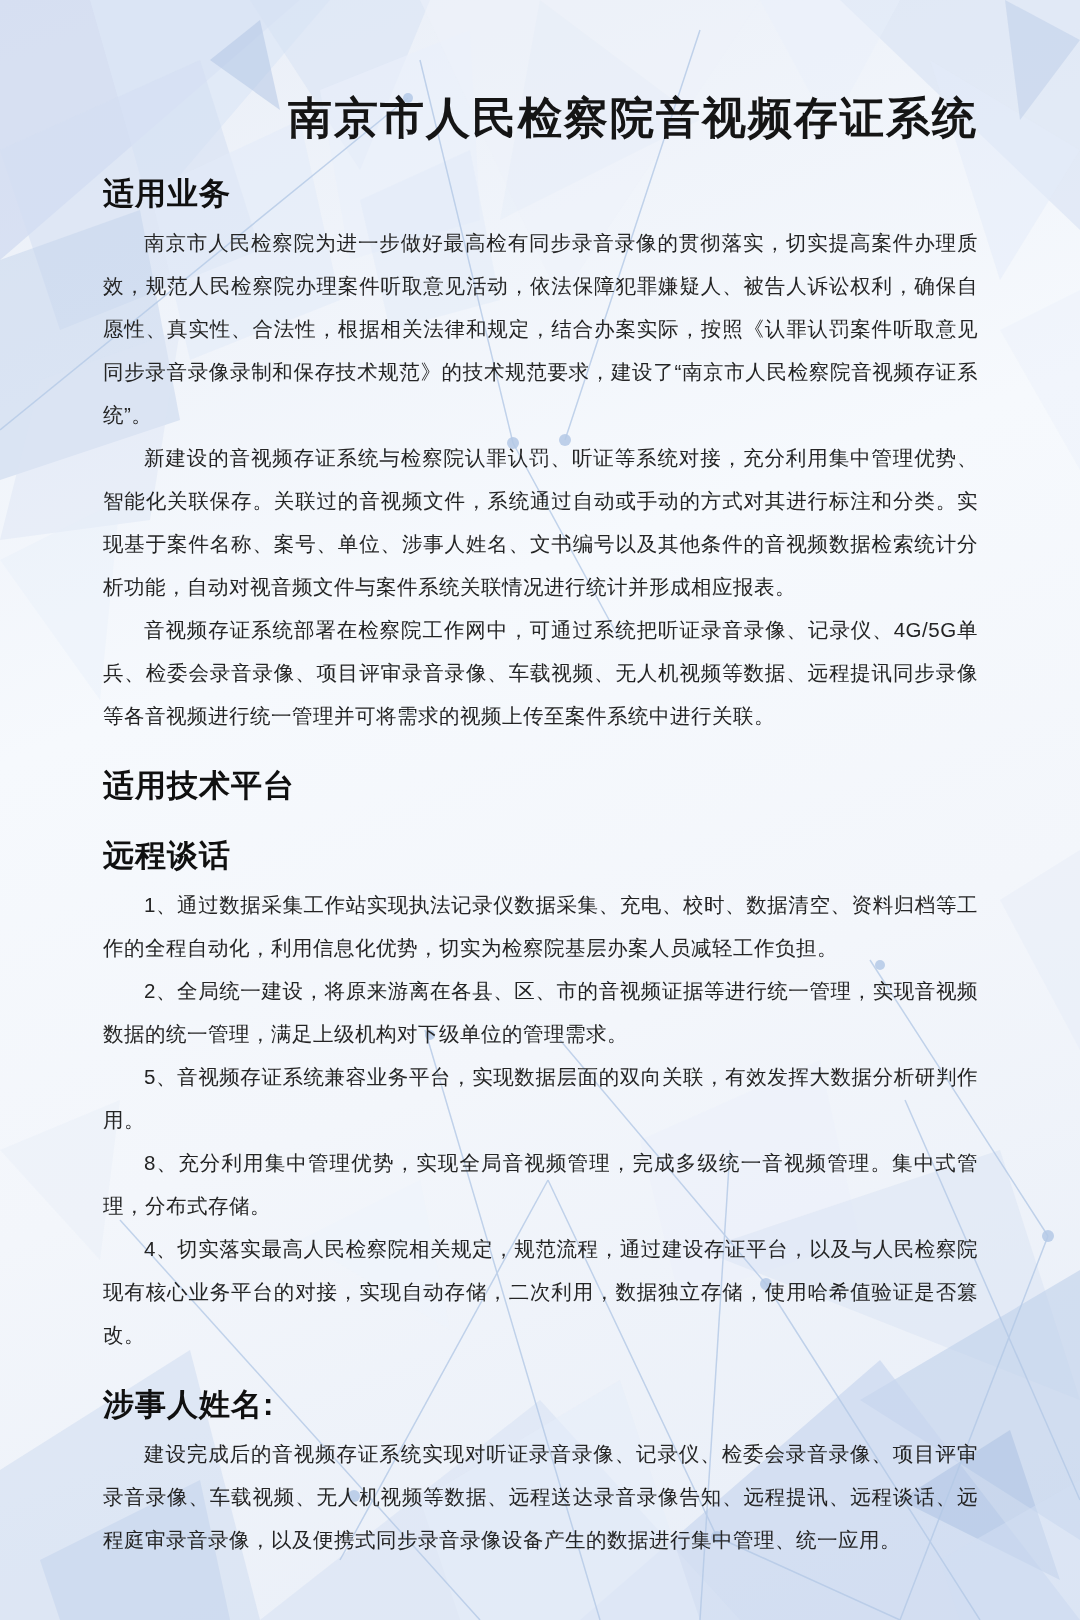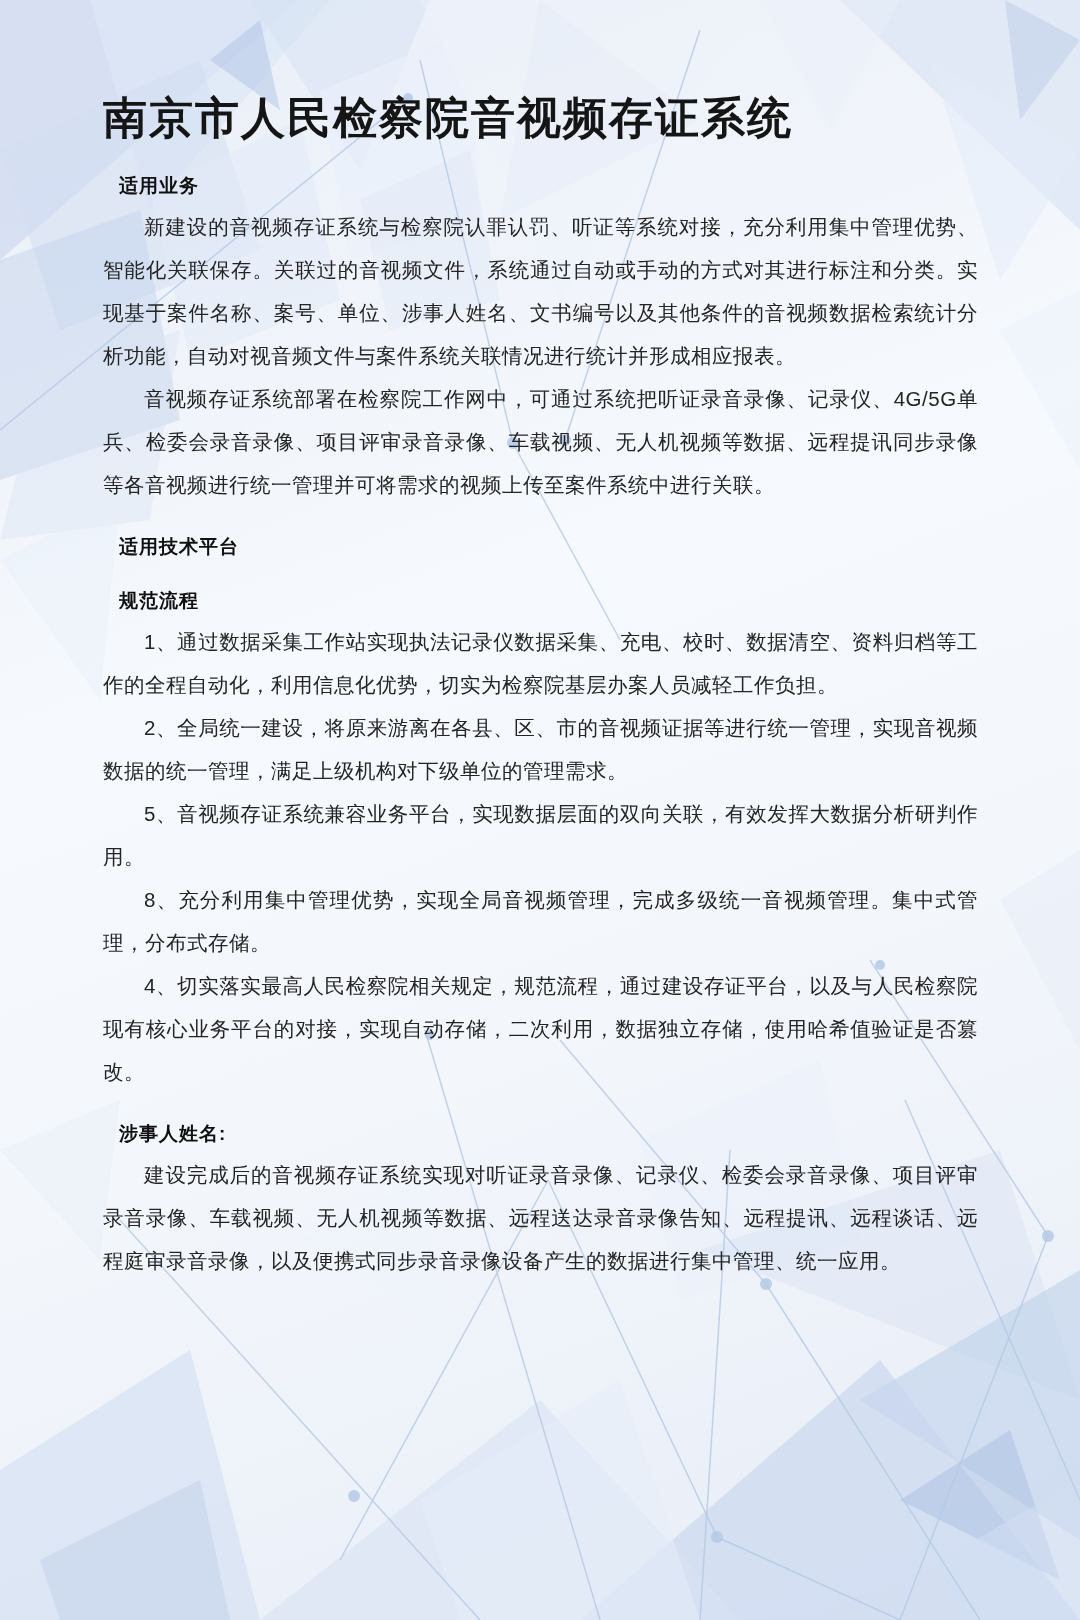--- a/index.html
+++ b/index.html
@@ -4,26 +4,26 @@
 <style>
   html,body{margin:0;padding:0;}
   body{
     width:1080px;height:1620px;position:relative;overflow:hidden;
     background:linear-gradient(160deg,#e9eef7 0%,#f6f9fd 38%,#f3f6fb 62%,#e7edf7 100%);
     font-family:"Liberation Sans","DejaVu Sans",sans-serif;
   }
   .bg{position:absolute;top:0;left:0;width:1080px;height:1620px;z-index:0;}
   .content{position:absolute;left:103px;top:0;width:875px;z-index:1;}
   h1.title{
-    font-size:44px;line-height:1.25;font-weight:900;text-align:left;
+    font-size:44px;line-height:1.25;font-weight:900;text-align:right;
     margin:90px 0 0 0;color:#151515;letter-spacing:2px;
   }
   h2.sec{
-    font-size:19px;font-weight:700;color:#101010;
-    margin:28px 0 6px 16px;letter-spacing:1px;
+    font-size:31px;font-weight:700;color:#101010;
+    margin:28px 0 6px 0;letter-spacing:1px;
   }
   p.par{
     font-size:20.5px;line-height:43px;margin:0;color:#242424;
     text-align:justify;text-indent:2em;letter-spacing:0.5px;
   }
 </style>
 </head>
 <body>
 
 <svg class="bg" viewBox="0 0 1080 1620" xmlns="http://www.w3.org/2000/svg" aria-hidden="true">
@@ -91,33 +91,34 @@
     <circle cx="880" cy="965" r="5"></circle>
     <circle cx="717" cy="1537" r="6"></circle>
   </g>
 </svg>
 
 <div class="content">
   <h1 class="title">南京市人民检察院音视频存证系统</h1>
 
   <section>
     <h2 class="sec">适用业务</h2>
+    <p class="par">南京市人民检察院为进一步做好最高检有同步录音录像的贯彻落实，切实提高案件办理质效，规范人民检察院办理案件听取意见活动，依法保障犯罪嫌疑人、被告人诉讼权利，确保自愿性、真实性、合法性，根据相关法律和规定，结合办案实际，按照《认罪认罚案件听取意见同步录音录像录制和保存技术规范》的技术规范要求，建设了“南京市人民检察院音视频存证系统”。</p>
   </section>
 
   <section>
     <p class="par">新建设的音视频存证系统与检察院认罪认罚、听证等系统对接，充分利用集中管理优势、智能化关联保存。关联过的音视频文件，系统通过自动或手动的方式对其进行标注和分类。实现基于案件名称、案号、单位、涉事人姓名、文书编号以及其他条件的音视频数据检索统计分析功能，自动对视音频文件与案件系统关联情况进行统计并形成相应报表。</p>
     <p class="par">音视频存证系统部署在检察院工作网中，可通过系统把听证录音录像、记录仪、4G/5G单兵、检委会录音录像、项目评审录音录像、车载视频、无人机视频等数据、远程提讯同步录像等各音视频进行统一管理并可将需求的视频上传至案件系统中进行关联。</p>
   </section>
 
   <section>
     <h2 class="sec">适用技术平台</h2>
   </section>
 
   <section>
-    <h2 class="sec">规范流程</h2>
+    <h2 class="sec">远程谈话</h2>
     <p class="par">1、通过数据采集工作站实现执法记录仪数据采集、充电、校时、数据清空、资料归档等工作的全程自动化，利用信息化优势，切实为检察院基层办案人员减轻工作负担。</p>
     <p class="par">2、全局统一建设，将原来游离在各县、区、市的音视频证据等进行统一管理，实现音视频数据的统一管理，满足上级机构对下级单位的管理需求。</p>
     <p class="par">5、音视频存证系统兼容业务平台，实现数据层面的双向关联，有效发挥大数据分析研判作用。</p>
     <p class="par">8、充分利用集中管理优势，实现全局音视频管理，完成多级统一音视频管理。集中式管理，分布式存储。</p>
     <p class="par">4、切实落实最高人民检察院相关规定，规范流程，通过建设存证平台，以及与人民检察院现有核心业务平台的对接，实现自动存储，二次利用，数据独立存储，使用哈希值验证是否篡改。</p>
   </section>
 
   <section>
     <h2 class="sec">涉事人姓名:</h2>
     <p class="par">建设完成后的音视频存证系统实现对听证录音录像、记录仪、检委会录音录像、项目评审录音录像、车载视频、无人机视频等数据、远程送达录音录像告知、远程提讯、远程谈话、远程庭审录音录像，以及便携式同步录音录像设备产生的数据进行集中管理、统一应用。</p>

